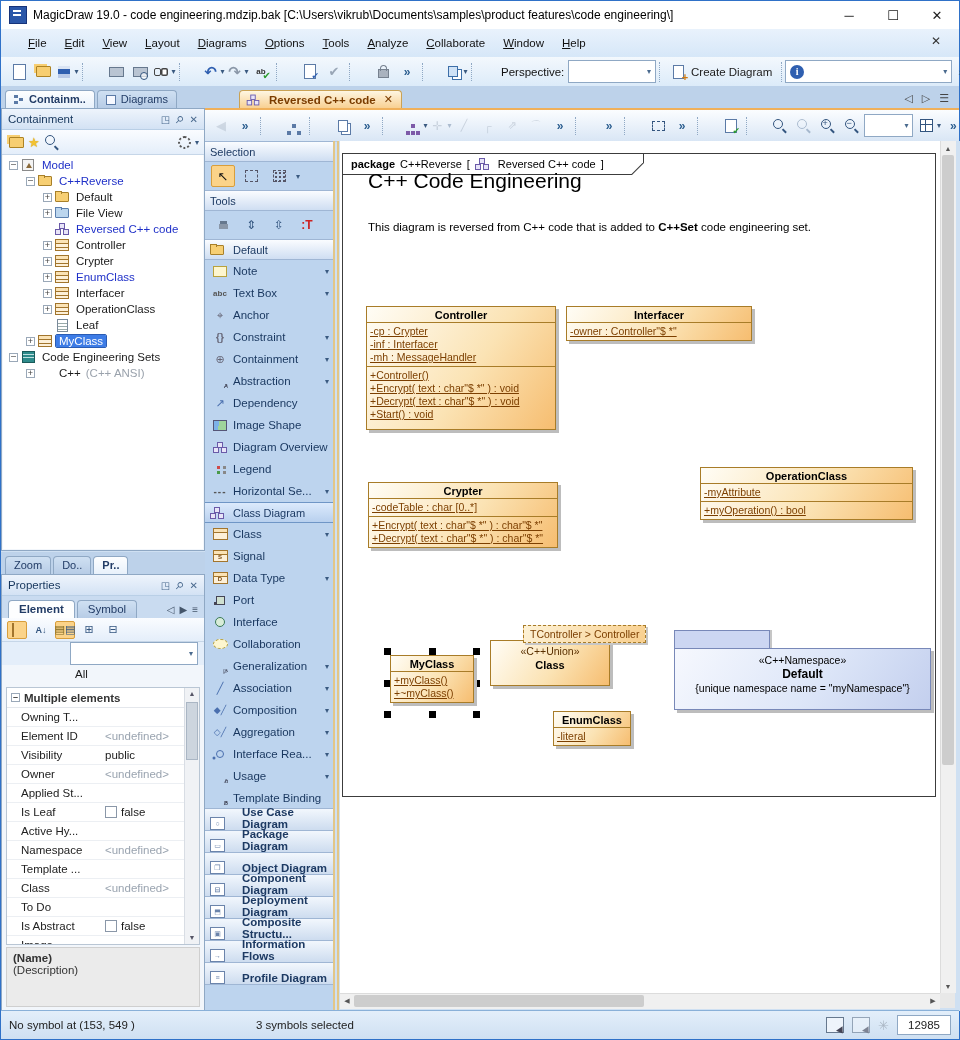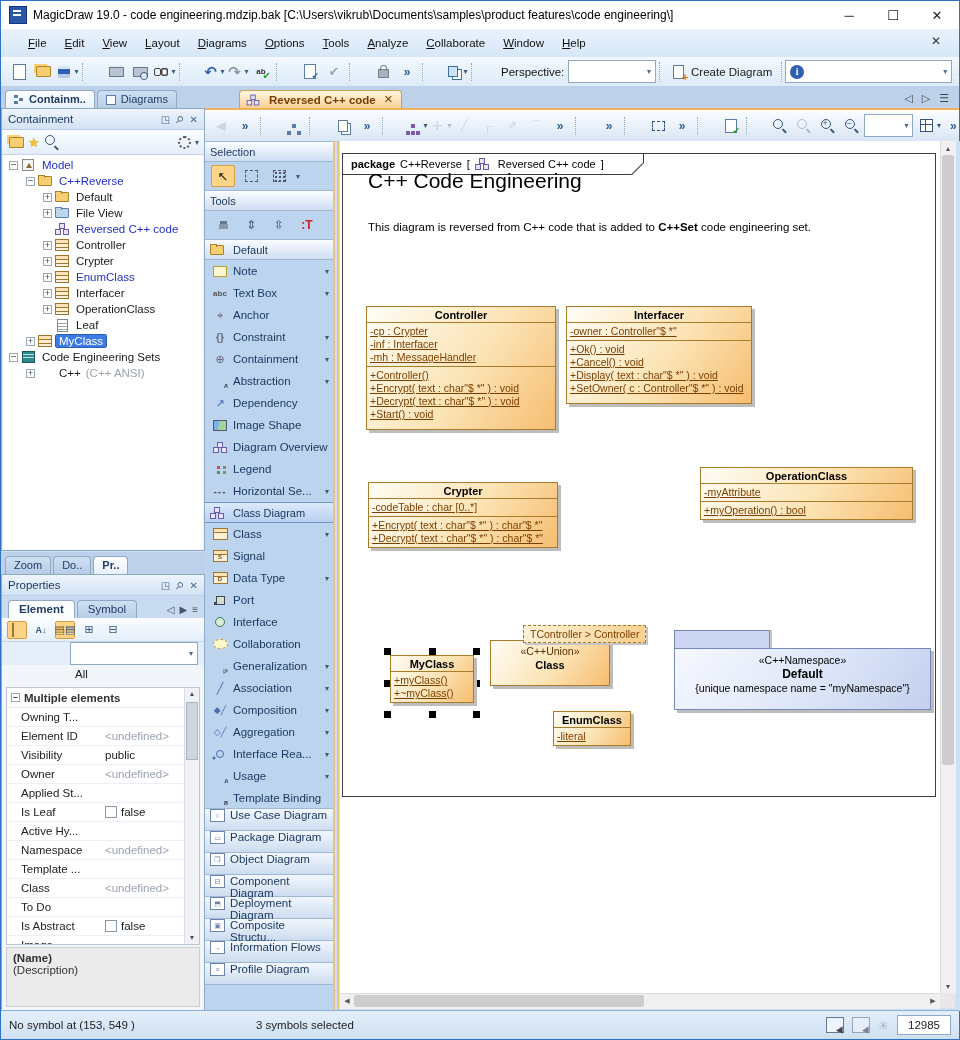--- a/index.html
+++ b/index.html
@@ -159,21 +159,21 @@
   .p-legend::before{content:"";width:3px;height:3px;background:#d04a4a;box-shadow:0 5px 0 #4a9a4a,6px 0 0 #888,6px 5px 0 #888;margin-bottom:4px;margin-right:4px;}
   .p-hsep{font-weight:bold;color:#555;letter-spacing:1px;font-size:10px;}
   .p-class::before,.p-signal::before,.p-datatype::before{content:"";width:13px;height:10px;background:linear-gradient(#fbe3b5 0 3px,#a2752d 3px 4px,#fdf0d8 4px);border:1px solid #a2752d;position:absolute;}
   .p-signal i,.p-datatype i{position:relative;font-style:normal;font-size:6px;font-weight:bold;color:#7a4a10;top:1px;}
   .p-port::before{content:"";width:7px;height:7px;border:1px solid #445;background:#cfe0d0;box-shadow:-5px 3px 0 -3px #445;}
   .p-interface::before{content:"";width:8px;height:8px;border:1.5px solid #3a7a58;border-radius:50%;background:#d8ecd8;}
   .p-collab::before{content:"";width:13px;height:8px;border:1px dashed #b9a23c;border-radius:50%;background:#fdf6cf;}
   .p-general i,.p-usage i,.p-tbinding i,.p-abstraction i{font-style:normal;font-size:6px;position:absolute;right:0;bottom:-1px;color:#334;}
   .p-compos,.p-aggreg{font-size:9px;}
   .p-ifreal::before{content:"";width:6px;height:6px;border:1.5px solid #4a6fae;border-radius:50%;box-shadow:-6px 4px 0 -2.5px #4a6fae;}
-  .dia-hdr{height:21px;display:flex;align-items:flex-start;gap:5px;padding:0 5px;background:linear-gradient(#f2f7fd,#cddcef);border:1px solid #9fb6d4;border-left:none;border-right:none;margin-top:-1px;color:#1d3a63;}
+  .dia-hdr{height:21px;display:flex;align-items:flex-end;gap:17px;padding:0 5px;background:linear-gradient(#f2f7fd,#cddcef);border:1px solid #9fb6d4;border-left:none;border-right:none;margin-top:-1px;color:#1d3a63;font-weight:bold;}
   .dicon{width:13px;height:11px;border:1px solid #6b84ab;background:#fff;display:inline-flex;align-items:center;justify-content:center;font-size:7px;color:#6b84ab;flex:none;}
   
   .dtab-row{position:absolute;left:204px;top:85px;right:0;height:22px;background:#bdd2ea;border-bottom:2px solid #f0b05a;display:flex;align-items:flex-end;}
   .dtab{margin-left:34px;display:flex;align-items:center;gap:5px;padding:2px 8px 2px 6px;background:linear-gradient(#fef6e2,#f8d092);border:1px solid #caa254;border-bottom:none;border-radius:4px 4px 0 0;color:#7a3c00;font-weight:bold;}
   .dtab .ic-diagram{transform:scale(.9);}
   .dtab-close{color:#7a3c00;font-weight:bold;margin-left:3px;font-size:11px;}
   .dtab-nav{margin-left:auto;display:flex;gap:9px;padding:0 10px 3px 0;color:#444;font-size:11px;align-items:center;}
   .dtoolbar{position:absolute;left:204px;top:109px;right:0;height:31px;background:linear-gradient(#fbfdff,#d9e6f5);border-bottom:1px solid #b8cce0;display:flex;align-items:center;padding-left:4px;white-space:nowrap;}
   .zoom-combo{width:62px;}
   
@@ -1195,26 +1195,20 @@
             <div class="uc-line">+Decrypt( text : char"$ *" ) : void</div>
             <div class="uc-line">+Start() : void</div>
           </div>
       </div>
 
       <div class="uml-class" style="left:226px;top:165px;width:186px;">
         <div class="uc-name">Interfacer</div>
         <div class="uc-comp">
             <div class="uc-line">-owner : Controller"$ *"</div>
           </div>
-        <div class="uc-comp" style="padding-bottom:8px">
-            <div class="uc-line">+Ok() : void</div>
-            <div class="uc-line">+Cancel() : void</div>
-            <div class="uc-line">+Display( text : char"$ *" ) : void</div>
-            <div class="uc-line">+SetOwner( c : Controller"$ *" ) : void</div>
-          </div>
       </div>
 
       <div class="uml-class" style="left:28px;top:341px;width:190px;">
         <div class="uc-name">Crypter</div>
         <div class="uc-comp">
             <div class="uc-line">-codeTable : char [0..*]</div>
           </div>
         <div class="uc-comp">
             <div class="uc-line">+Encrypt( text : char"$ *" ) : char"$ *"</div>
             <div class="uc-line">+Decrypt( text : char"$ *" ) : char"$ *"</div>

